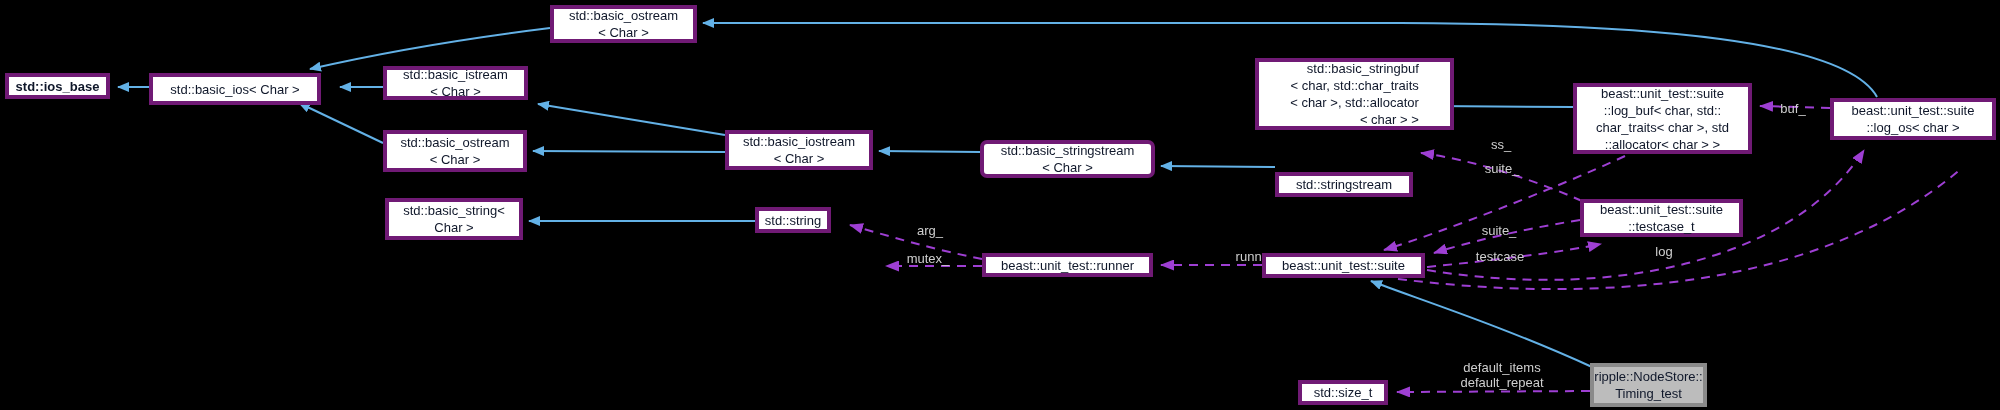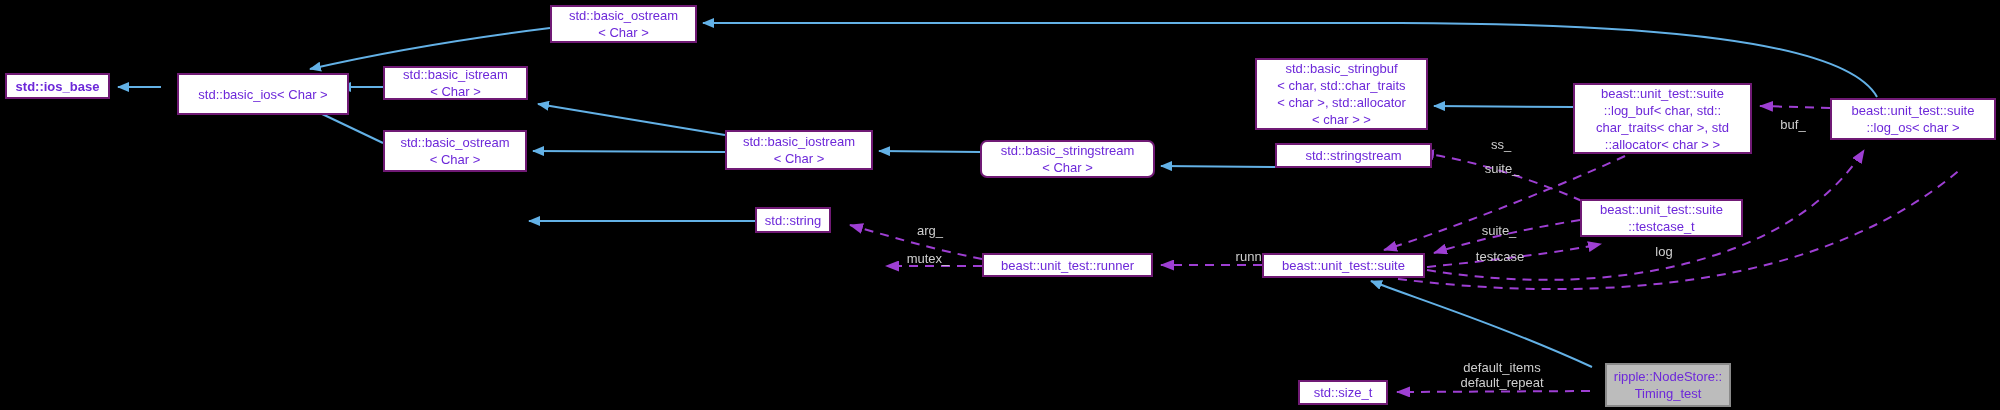--- a/index.html
+++ b/index.html
@@ -2,21 +2,21 @@
 <html><head>
 <meta charset="utf-8">
 <style>
   html,body{margin:0;padding:0;background:#000;}
   #canvas{
     position:relative;width:2000px;height:410px;background:#000;overflow:hidden;
     font-family:"Liberation Sans","DejaVu Sans",sans-serif;
   }
   #edges{position:absolute;left:0;top:0;width:2000px;height:410px;}
   .node{
-    position:absolute;background:#fff;border:2px solid #701a75;color:#6d28d9;
+    position:absolute;background:#fff;border:4px solid #701a75;color:#0f172a;
     display:flex;align-items:center;justify-content:center;text-align:center;
     font-size:13px;line-height:17px;white-space:pre-line;box-sizing:border-box;
     z-index:3;
   }
   .node.current{background:#bcbcbc;border-color:#8a8a8a;}
   .elabel{
     position:absolute;color:#cfcfcf;font-size:13px;line-height:15px;
     transform:translate(-50%,-50%);white-space:pre-line;text-align:center;z-index:2;
   }
 </style>
@@ -59,55 +59,57 @@
       <path d="M1625,156 C1552,190 1442,232 1384,250" marker-end="url(#arrow-purple)"></path>
       <path d="M1580,220 C1517,230 1462,244 1434,253" marker-end="url(#arrow-purple)"></path>
       <path d="M1427,267 C1495,260 1563,252 1601,244" marker-end="url(#arrow-purple)"></path>
       <path d="M1427,270 C1610,300 1792,262 1864,150" marker-end="url(#arrow-purple)"></path>
       <path d="M1398,279 C1600,304 1822,288 1962,168"></path>
       <path d="M1590,391 L1397,392" marker-end="url(#arrow-purple)"></path>
     </g>
   </svg>
 
   <div class="node" style="left:5px;top:73px;width:105px;height:26px;font-weight:bold;">std::ios_base</div>
-  <div class="node" style="left:177px;top:73px;width:172px;height:42px;">std::basic_ios&lt; Char &gt;</div>
+  <div class="node" style="left:149px;top:73px;width:172px;height:32px;">std::basic_ios&lt; Char &gt;</div>
   <div class="node" style="left:550px;top:5px;width:147px;height:38px;">std::basic_ostream
 &lt; Char &gt;</div>
   <div class="node" style="left:383px;top:66px;width:145px;height:34px;">std::basic_istream
 &lt; Char &gt;</div>
   <div class="node" style="left:383px;top:130px;width:144px;height:42px;">std::basic_ostream
 &lt; Char &gt;</div>
+  <div class="node" style="left:385px;top:198px;width:138px;height:42px;">std::basic_string&lt;
+Char &gt;</div>
   <div class="node" style="left:725px;top:130px;width:148px;height:40px;">std::basic_iostream
 &lt; Char &gt;</div>
   <div class="node" style="left:755px;top:207px;width:76px;height:26px;">std::string</div>
   <div class="node" style="left:980px;top:140px;width:175px;height:38px;border-radius:7px;">std::basic_stringstream
 &lt; Char &gt;</div>
-  <div class="node" style="left:1255px;top:58px;width:173px;height:72px;">std::basic_stringbuf
+  <div class="node" style="left:1255px;top:58px;width:199px;height:72px;text-align:right;">std::basic_stringbuf
 &lt; char, std::char_traits
 &lt; char &gt;, std::allocator
 &lt; char &gt; &gt;</div>
-  <div class="node" style="left:1275px;top:143px;width:157px;height:25px;">std::stringstream</div>
+  <div class="node" style="left:1275px;top:172px;width:138px;height:25px;">std::stringstream</div>
   <div class="node" style="left:982px;top:253px;width:171px;height:24px;">beast::unit_test::runner</div>
   <div class="node" style="left:1262px;top:253px;width:163px;height:25px;">beast::unit_test::suite</div>
   <div class="node" style="left:1573px;top:83px;width:179px;height:71px;">beast::unit_test::suite
 ::log_buf&lt; char, std::
 char_traits&lt; char &gt;, std
 ::allocator&lt; char &gt; &gt;</div>
   <div class="node" style="left:1830px;top:98px;width:166px;height:42px;">beast::unit_test::suite
 ::log_os&lt; char &gt;</div>
   <div class="node" style="left:1580px;top:199px;width:163px;height:38px;">beast::unit_test::suite
 ::testcase_t</div>
   <div class="node" style="left:1298px;top:380px;width:90px;height:25px;">std::size_t</div>
-  <div class="node current" style="left:1590px;top:363px;width:126px;height:44px;margin-left:15px;">ripple::NodeStore::
+  <div class="node current" style="left:1590px;top:363px;width:117px;height:44px;">ripple::NodeStore::
 Timing_test</div>
 
   <div class="elabel" style="left:930px;top:230px;">arg_</div>
   <div class="elabel" style="left:928px;top:258px;">mutex_</div>
   <div class="elabel" style="left:1258px;top:256px;">runner_</div>
-  <div class="elabel" style="left:1793px;top:124px;">buf_</div>
+  <div class="elabel" style="left:1793px;top:108px;">buf_</div>
   <div class="elabel" style="left:1501px;top:144px;">ss_</div>
   <div class="elabel" style="left:1502px;top:168px;">suite_</div>
   <div class="elabel" style="left:1499px;top:230px;">suite_</div>
   <div class="elabel" style="left:1500px;top:256px;">testcase</div>
   <div class="elabel" style="left:1664px;top:251px;">log</div>
   <div class="elabel" style="left:1502px;top:375px;">default_items
 default_repeat</div>
 
 </div>
 

